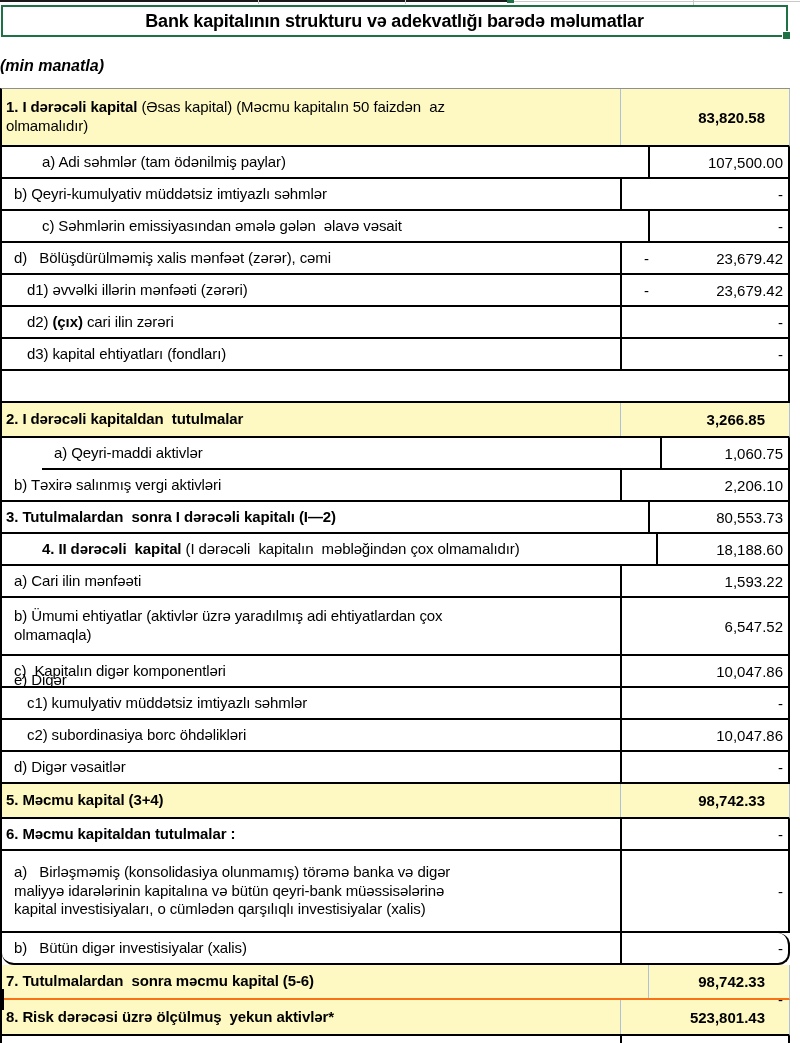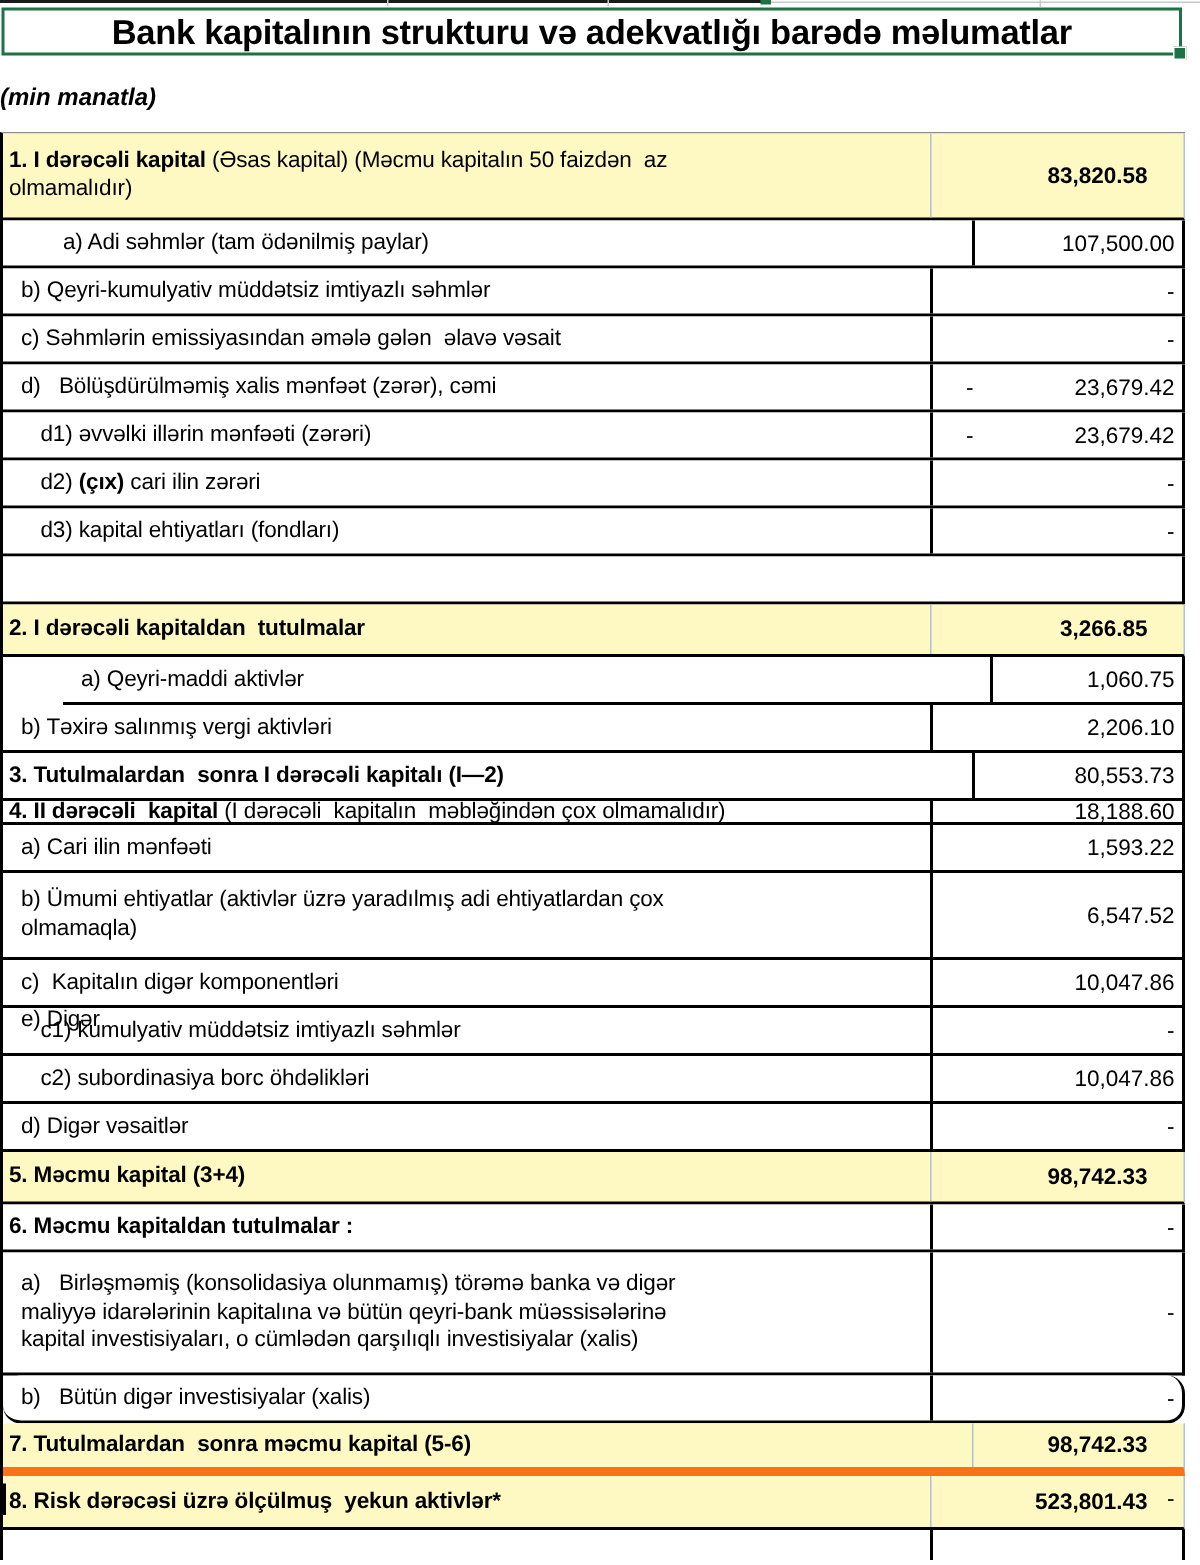--- a/index.html
+++ b/index.html
@@ -13,21 +13,21 @@
   .top-gray{left:513px;top:1px;width:287px;height:1px;background:#c9c9c9;}
   .tick{width:1px;height:4px;background:#c9c9c9;top:0;}
   .green-mark{left:507px;top:0;width:7px;height:3px;background:#1e7145;}
 
   
   .title-box{
     position:absolute;left:1px;top:5px;width:783px;height:28px;
     border:2px solid #1e7145;background:#fff;
     display:flex;align-items:center;justify-content:center;
   }
-  .title-box .t{font-weight:700;font-size:23px;letter-spacing:-0.2px;white-space:nowrap;}
+  .title-box .t{font-weight:700;font-size:18px;letter-spacing:-0.2px;white-space:nowrap;}
   .fill-handle{
     position:absolute;right:-5px;bottom:-5px;width:7px;height:7px;
     background:#1e7145;border:1px solid #fff;
   }
 
   .units{
     position:absolute;top:57px;left:0;width:800px;box-sizing:border-box;
     text-align:left;padding-right:7px;
     font-style:italic;font-weight:700;font-size:16px;
   }
@@ -35,21 +35,21 @@
   
   .table{
     position:absolute;top:88px;left:0;width:788px;
     border-left:2px solid #000;border-top:1px solid #8f8f8f;
   }
   .row{
     display:flex;box-sizing:border-box;background:#fff;
     border-bottom:2px solid #000;border-right:2px solid #000;
   }
   .row.bg-blue{background:#fef9c3;border-right:1px solid #aec1d6;}
-  .row.sep-light{border-bottom:6px solid #f97316;gap:28px;}
+  .row.sep-light{border-bottom:2px solid #f97316;gap:28px;}
   .row.sep-none{border-bottom:none;}
   .cell{box-sizing:border-box;}
   .label{
     flex:0 0 618px;display:flex;align-items:center;
     padding:2px 8px 2px 4px;font-size:15px;line-height:1.24;
     white-space:pre-wrap;letter-spacing:-0.1px;
   }
   .row.ind1 .label{padding-left:12px;}
   .row.ind2 .label{padding-left:25px;}
   .value{
@@ -92,21 +92,21 @@
         <div class="cell value">
           <span>107,500.00</span>
         </div>
       </div>
       <div class="row bg-white ind1" style="height: 32px;">
         <div class="cell label"><div><span>b) Qeyri-kumulyativ müddətsiz imtiyazlı səhmlər</span></div></div>
         <div class="cell value">
           <span>-</span>
         </div>
       </div>
-      <div class="row bg-white ind1" style="height: 32px;">
+      <div class="row bg-white ind1" style="height: 32px; padding-left: 28px;">
         <div class="cell label"><div><span>c) Səhmlərin emissiyasından əmələ gələn&nbsp; əlavə vəsait</span></div></div>
         <div class="cell value">
           <span>-</span>
         </div>
       </div>
       <div class="row bg-white ind1" style="height: 32px;">
         <div class="cell label"><div><span>d)&nbsp;&nbsp; Bölüşdürülməmiş xalis mənfəət (zərər), cəmi</span></div></div>
         <div class="cell value has-minus">
           <span class="minus">-</span>
           <span>23,679.42</span>
@@ -154,21 +154,21 @@
         <div class="cell value">
           <span>2,206.10</span>
         </div>
       </div>
       <div class="row bg-white ind0" style="height: 32px; gap: 28px;">
         <div class="cell label"><div><span class="b">3. Tutulmalardan&nbsp; sonra I dərəcəli kapitalı (I—2)</span></div></div>
         <div class="cell value">
           <span>80,553.73</span>
         </div>
       </div>
-      <div class="row bg-white ind0" style="height: 16px;">
+      <div class="row bg-white ind0" style="height: 32px; padding-left: 36px;">
         <div class="cell label"><div><span class="b">4. II dərəcəli&nbsp; kapital </span><span>(I dərəcəli&nbsp; kapitalın&nbsp; məbləğindən çox olmamalıdır)</span></div></div>
         <div class="cell value">
           <span>18,188.60</span>
         </div>
       </div>
       <div class="row bg-white ind1" style="height: 32px;">
         <div class="cell label"><div><span>a) Cari ilin mənfəəti</span></div></div>
         <div class="cell value">
           <span>1,593.22</span>
         </div>

